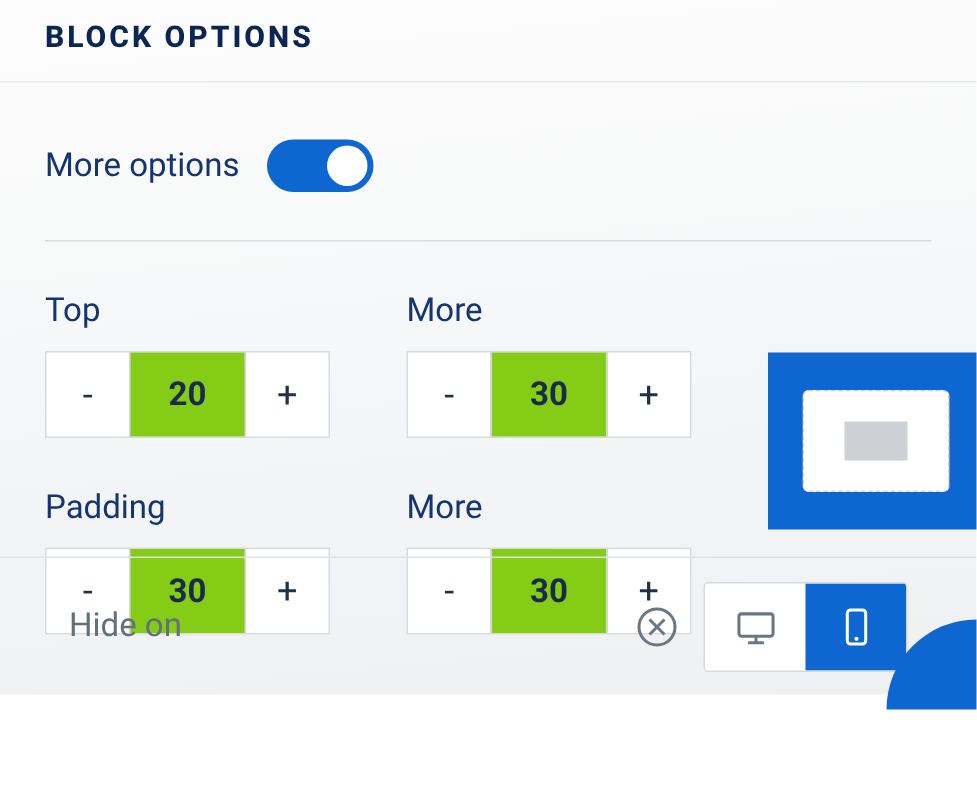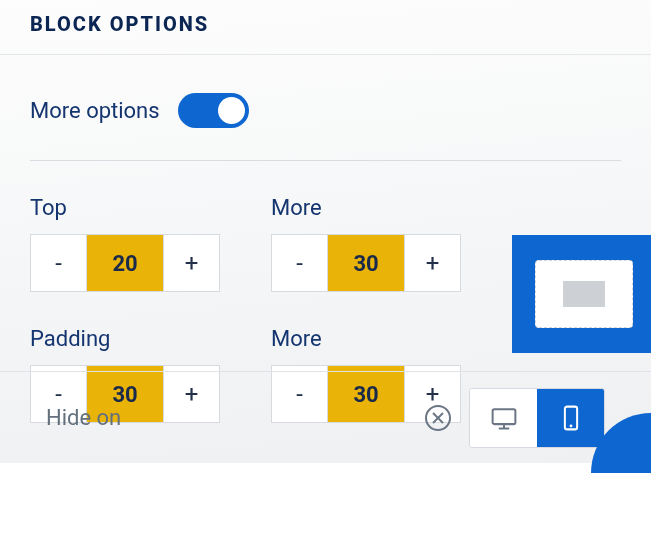--- a/index.html
+++ b/index.html
@@ -11,21 +11,21 @@
     .row.padrow{margin-top:38px;padding-bottom:32px;border-bottom:1px solid #d9dde2;margin-left:30px;margin-right:30px;padding-left:0;padding-right:0}
     .lbl{color:#14356f;font-size:22px}
     .right-cluster{display:flex;align-items:center;gap:18px}
     .toggle{width:71px;height:35px;border-radius:35px;background:#0e66d0;position:relative;cursor:pointer}
     .knob{position:absolute;top:4px;right:4px;width:27px;height:27px;border-radius:50%;background:#fff}
     .grid{display:grid;grid-template-columns:225px 225px 1fr;gap:16px;padding:34px 30px 0}
     .cell{margin-bottom:18px}
     .cell .cap{font-size:22px;color:#14356f;margin-bottom:14px}
     .stepper{display:flex;width:190px;height:58px;border:1px solid #d7dade;background:#fff}
     .stepper .btn{width:55px;display:flex;align-items:center;justify-content:center;font-size:24px;color:#23304a;cursor:pointer;user-select:none}
-    .stepper .val{flex:1;background:#eab308;border-left:1px solid #d7dade;border-right:1px solid #d7dade;display:flex;align-items:center;justify-content:center;font-size:22px;font-weight:700;color:#1a2a4a}
+    .stepper .val{flex:1;background:#84cc16;border-left:1px solid #d7dade;border-right:1px solid #d7dade;display:flex;align-items:center;justify-content:center;font-size:22px;font-weight:700;color:#1a2a4a}
     .preview{grid-row:1/span 2;grid-column:3;display:flex;align-items:flex-start;justify-content:flex-end;padding-top:40px;padding-right:0}
     .pbox{width:144px;height:118px;background:#0e66d0;display:flex;align-items:center;justify-content:center}
     .pinner{width:98px;height:68px;border-radius:4px;background:#fff;border:1px dashed #cfd5db;display:flex;align-items:center;justify-content:center}
     .pswatch{width:42px;height:26px;background:#cdd1d6}
     .footer{position:absolute;left:0;right:0;bottom:0;height:92px;border-top:1px solid #dfe3e7;display:flex;align-items:center;justify-content:space-between;padding:0 46px}
     .hide-lbl{color:#63707e;font-size:22px}
     .hide-ctrls{display:flex;align-items:center;gap:18px}
     .clearbtn{width:26px;height:26px;border:2px solid #6b7685;border-radius:50%;display:flex;align-items:center;justify-content:center;cursor:pointer}
     .clearbtn svg{width:12px;height:12px;stroke:#6b7685;stroke-width:2}
     .devtabs{display:flex;border:1px solid #d6dae0;border-radius:3px;overflow:hidden}

